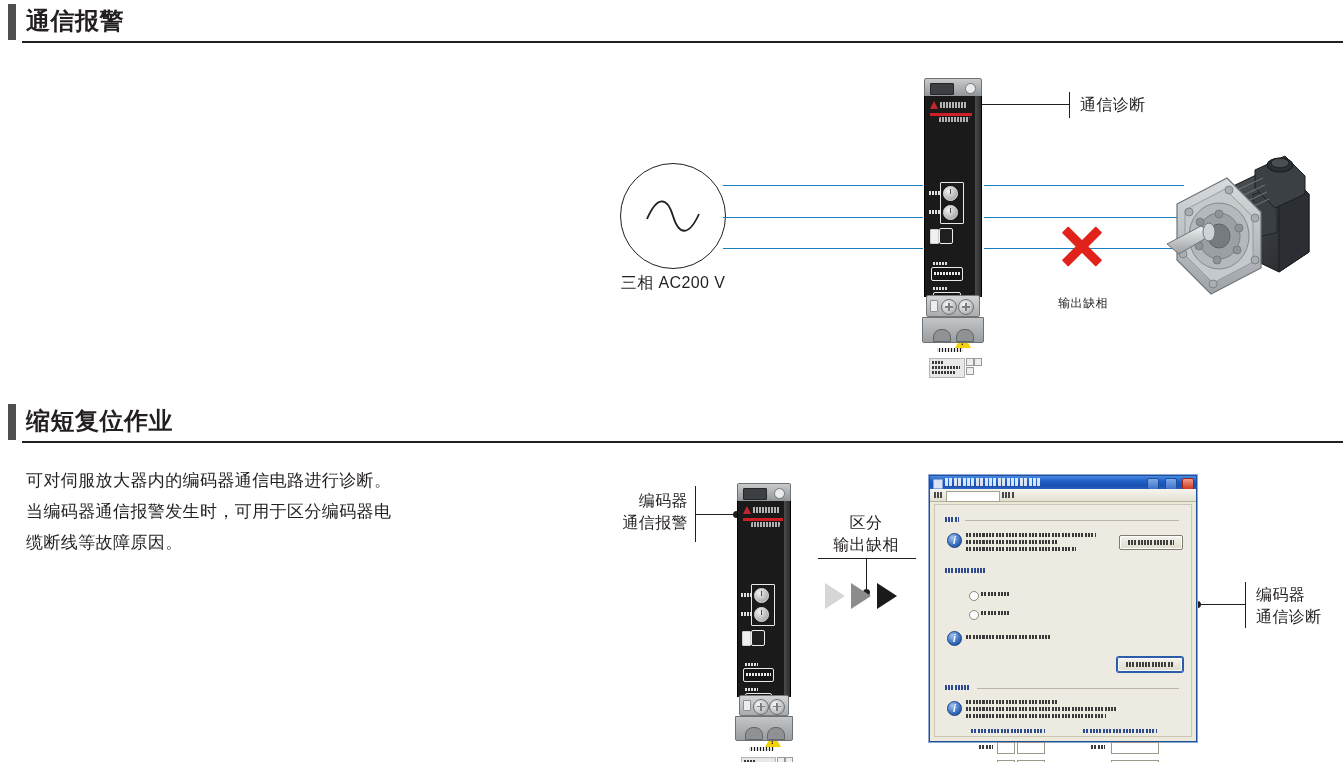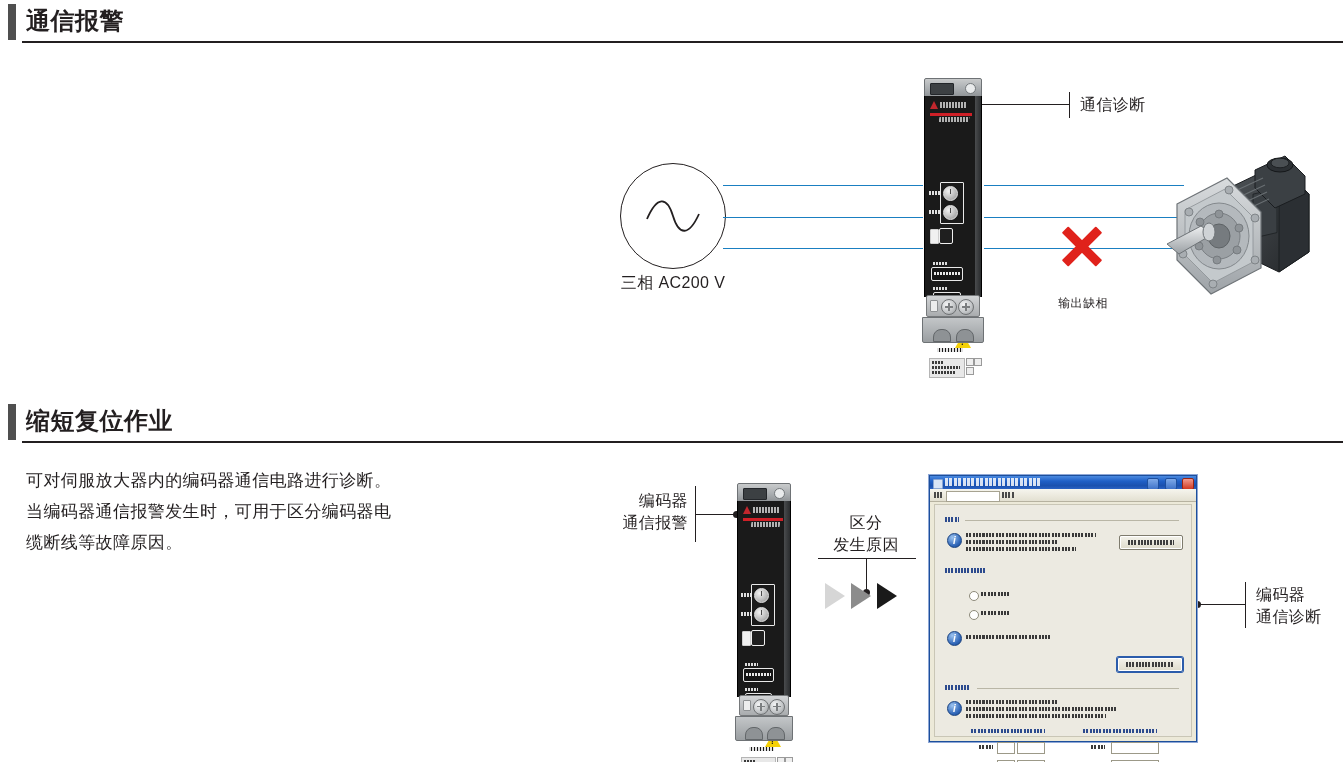--- a/index.html
+++ b/index.html
@@ -536,21 +536,21 @@
         <div class="t" style="left:13px;"></div>
         <div class="t" style="left:29px;"></div>
       </div>
       <div class="base" style="bottom:0;height:23px;">
         <div class="foot" style="left:9px;"></div>
         <div class="foot" style="left:31px;"></div>
       </div>
     </div>
 
     <div class="figlabel" style="left:818px;top:512px;width:96px;font-size:16px;">区分
-发生原因</div>
+输出缺相</div>
     <div class="lead h" style="left:818px;top:558px;width:98px;"></div>
     <div class="lead v" style="left:866px;top:558px;height:33px;"></div>
     <div class="dot" style="left:863px;top:589px;"></div>
 
     <div class="arrow" style="left:825px;top:583px;border-left:20px solid #d6d6d6;"></div>
     <div class="arrow" style="left:851px;top:583px;border-left:20px solid #8c8c8c;"></div>
     <div class="arrow" style="left:877px;top:583px;border-left:20px solid #1a1a1a;"></div>
 
     <div class="dot" style="left:1194px;top:601px;"></div>
     <div class="lead h" style="left:1198px;top:604px;width:48px;"></div>

